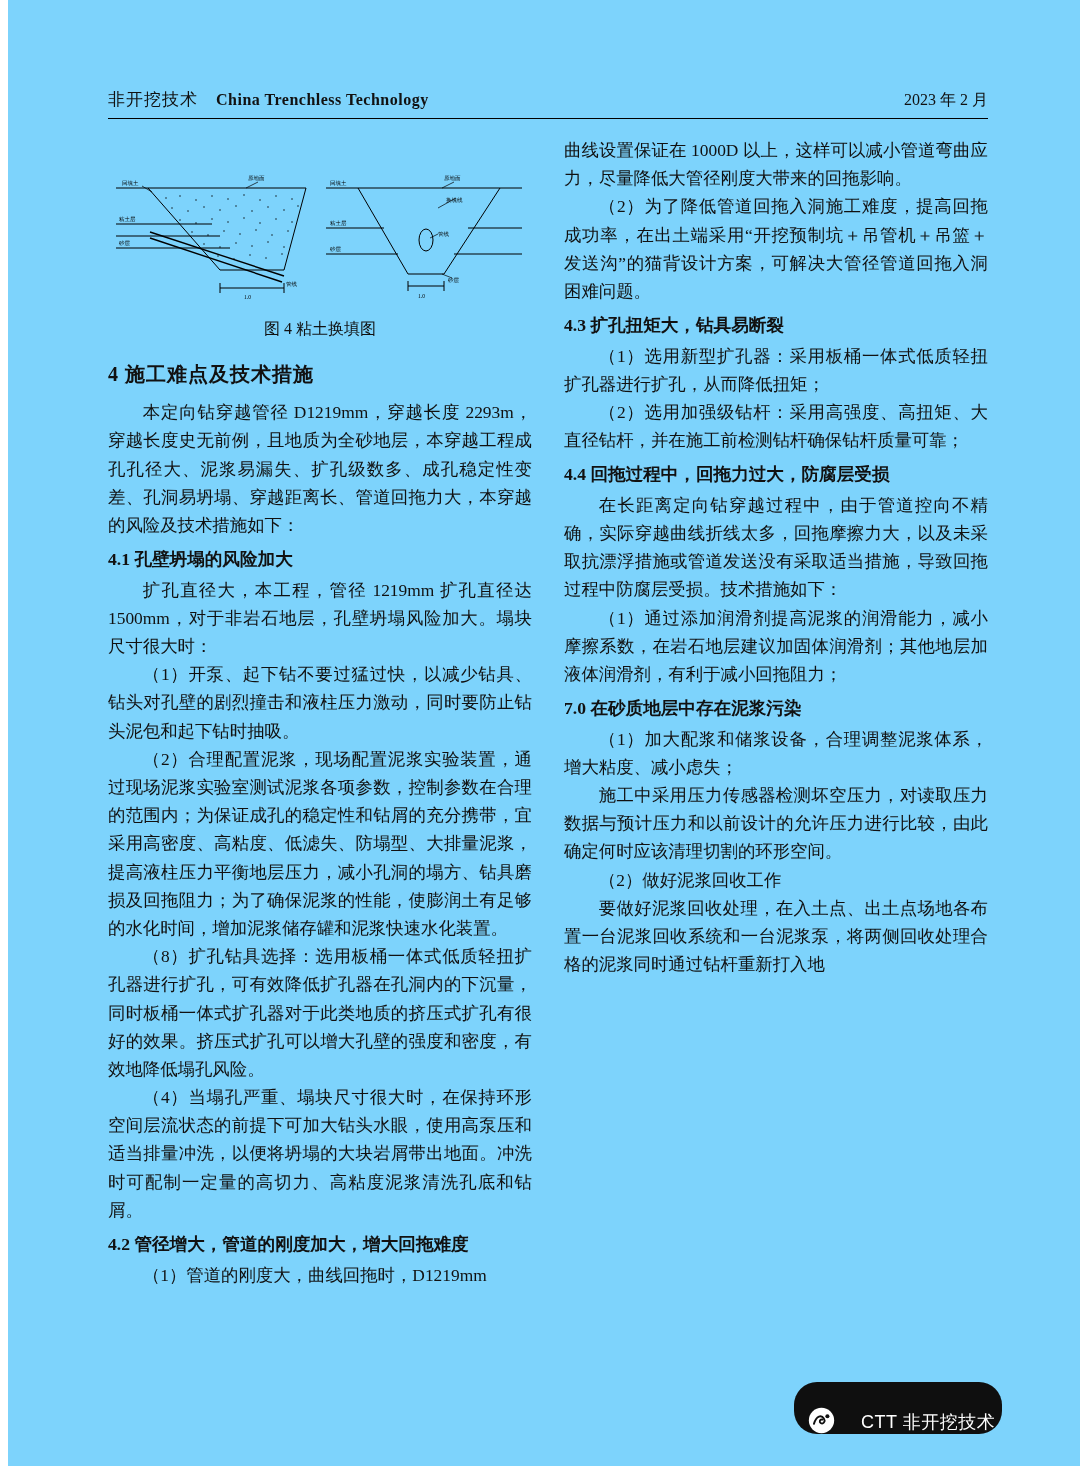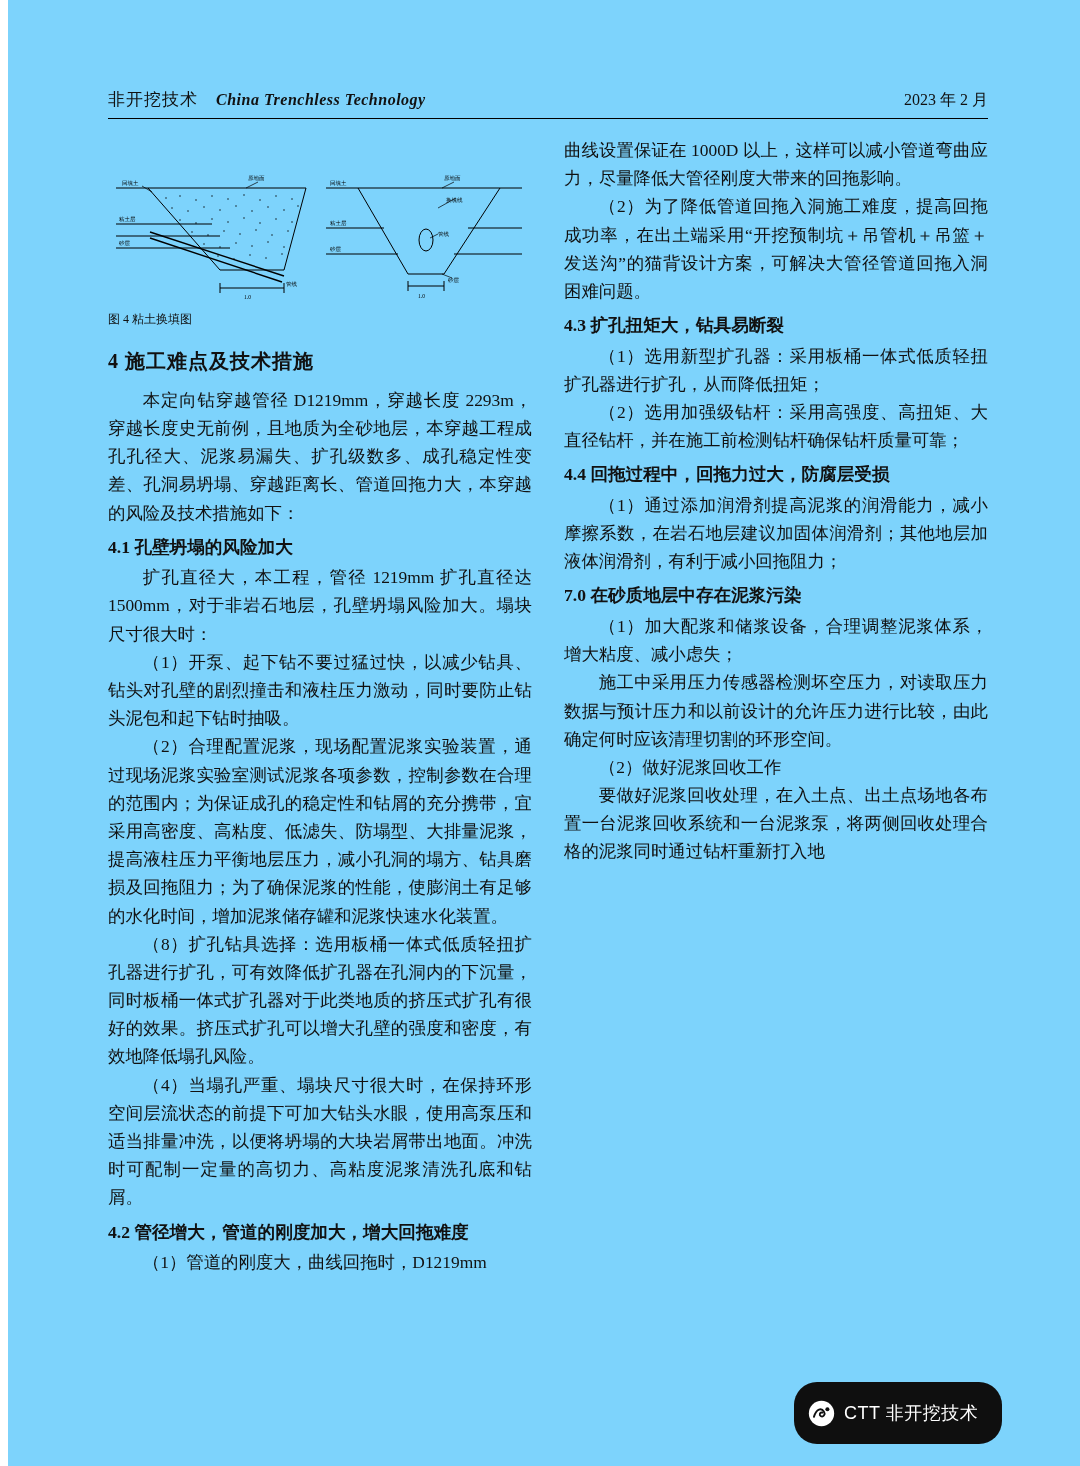--- a/index.html
+++ b/index.html
@@ -41,21 +41,20 @@
   .hdr-cn {
     font-family: "Liberation Serif", serif;
     font-size: 17px;
     letter-spacing: 1px;
   }
   .hdr-en {
     font-family: "Liberation Serif", serif;
     font-weight: bold;
     font-size: 16px;
     letter-spacing: 0.5px;
-    font-style: italic;
   }
   .hdr-date {
     font-size: 16px;
   }
   .header-rule {
     position: absolute;
     left: 100px;
     top: 118px;
     width: 880px;
     height: 1px;
@@ -97,38 +96,38 @@
   .figure-block {
     width: 424px;
     margin: 0 0 6px 0;
   }
   .figure-canvas {
     width: 424px;
     height: 168px;
     position: relative;
   }
   .fig-caption {
-    text-align: left;
-    font-size: 12px;
-    margin-top: 6px;
+    text-align: center;
+    font-size: 16px;
+    margin-top: 12px;
     margin-bottom: 4px;
     text-indent: 0;
   }
   
   .footer-badge {
     position: absolute;
     left: 786px;
     top: 1382px;
     width: 208px;
-    height: 62px;
+    height: 52px;
     background: #0f0f0f;
     border-radius: 23px;
     display: flex;
-    align-items: center;
-    gap: 9px;
+    align-items: flex-end;
+    gap: 26px;
     padding: 0 14px;
     box-sizing: border-box;
   }
   .badge-logo {
     width: 27px;
     height: 27px;
     flex: 0 0 27px;
   }
   .badge-text {
     color: #fff;
@@ -288,20 +287,21 @@
 
   <div class="col col-right">
     <p class="noindent">曲线设置保证在 1000D 以上，这样可以减小管道弯曲应力，尽量降低大管径刚度大带来的回拖影响。</p>
     <p>（2）为了降低管道回拖入洞施工难度，提高回拖成功率，在出土端采用“开挖预制坑＋吊管机＋吊篮＋发送沟”的猫背设计方案，可解决大管径管道回拖入洞困难问题。</p>
 
     <h3 class="subsection">4.3  扩孔扭矩大，钻具易断裂</h3>
     <p>（1）选用新型扩孔器：采用板桶一体式低质轻扭扩孔器进行扩孔，从而降低扭矩；</p>
     <p>（2）选用加强级钻杆：采用高强度、高扭矩、大直径钻杆，并在施工前检测钻杆确保钻杆质量可靠；</p>
 
     <h3 class="subsection">4.4  回拖过程中，回拖力过大，防腐层受损</h3>
+    <p>在长距离定向钻穿越过程中，由于管道控向不精确，实际穿越曲线折线太多，回拖摩擦力大，以及未采取抗漂浮措施或管道发送没有采取适当措施，导致回拖过程中防腐层受损。技术措施如下：</p>
     <p>（1）通过添加润滑剂提高泥浆的润滑能力，减小摩擦系数，在岩石地层建议加固体润滑剂；其他地层加液体润滑剂，有利于减小回拖阻力；</p>
 
     <h3 class="subsection">7.0  在砂质地层中存在泥浆污染</h3>
     <p>（1）加大配浆和储浆设备，合理调整泥浆体系，增大粘度、减小虑失；</p>
     <p>施工中采用压力传感器检测坏空压力，对读取压力数据与预计压力和以前设计的允许压力进行比较，由此确定何时应该清理切割的环形空间。</p>
     <p>（2）做好泥浆回收工作</p>
     <p>要做好泥浆回收处理，在入土点、出土点场地各布置一台泥浆回收系统和一台泥浆泵，将两侧回收处理合格的泥浆同时通过钻杆重新打入地</p>
   </div>
 
   <div class="footer-badge">

